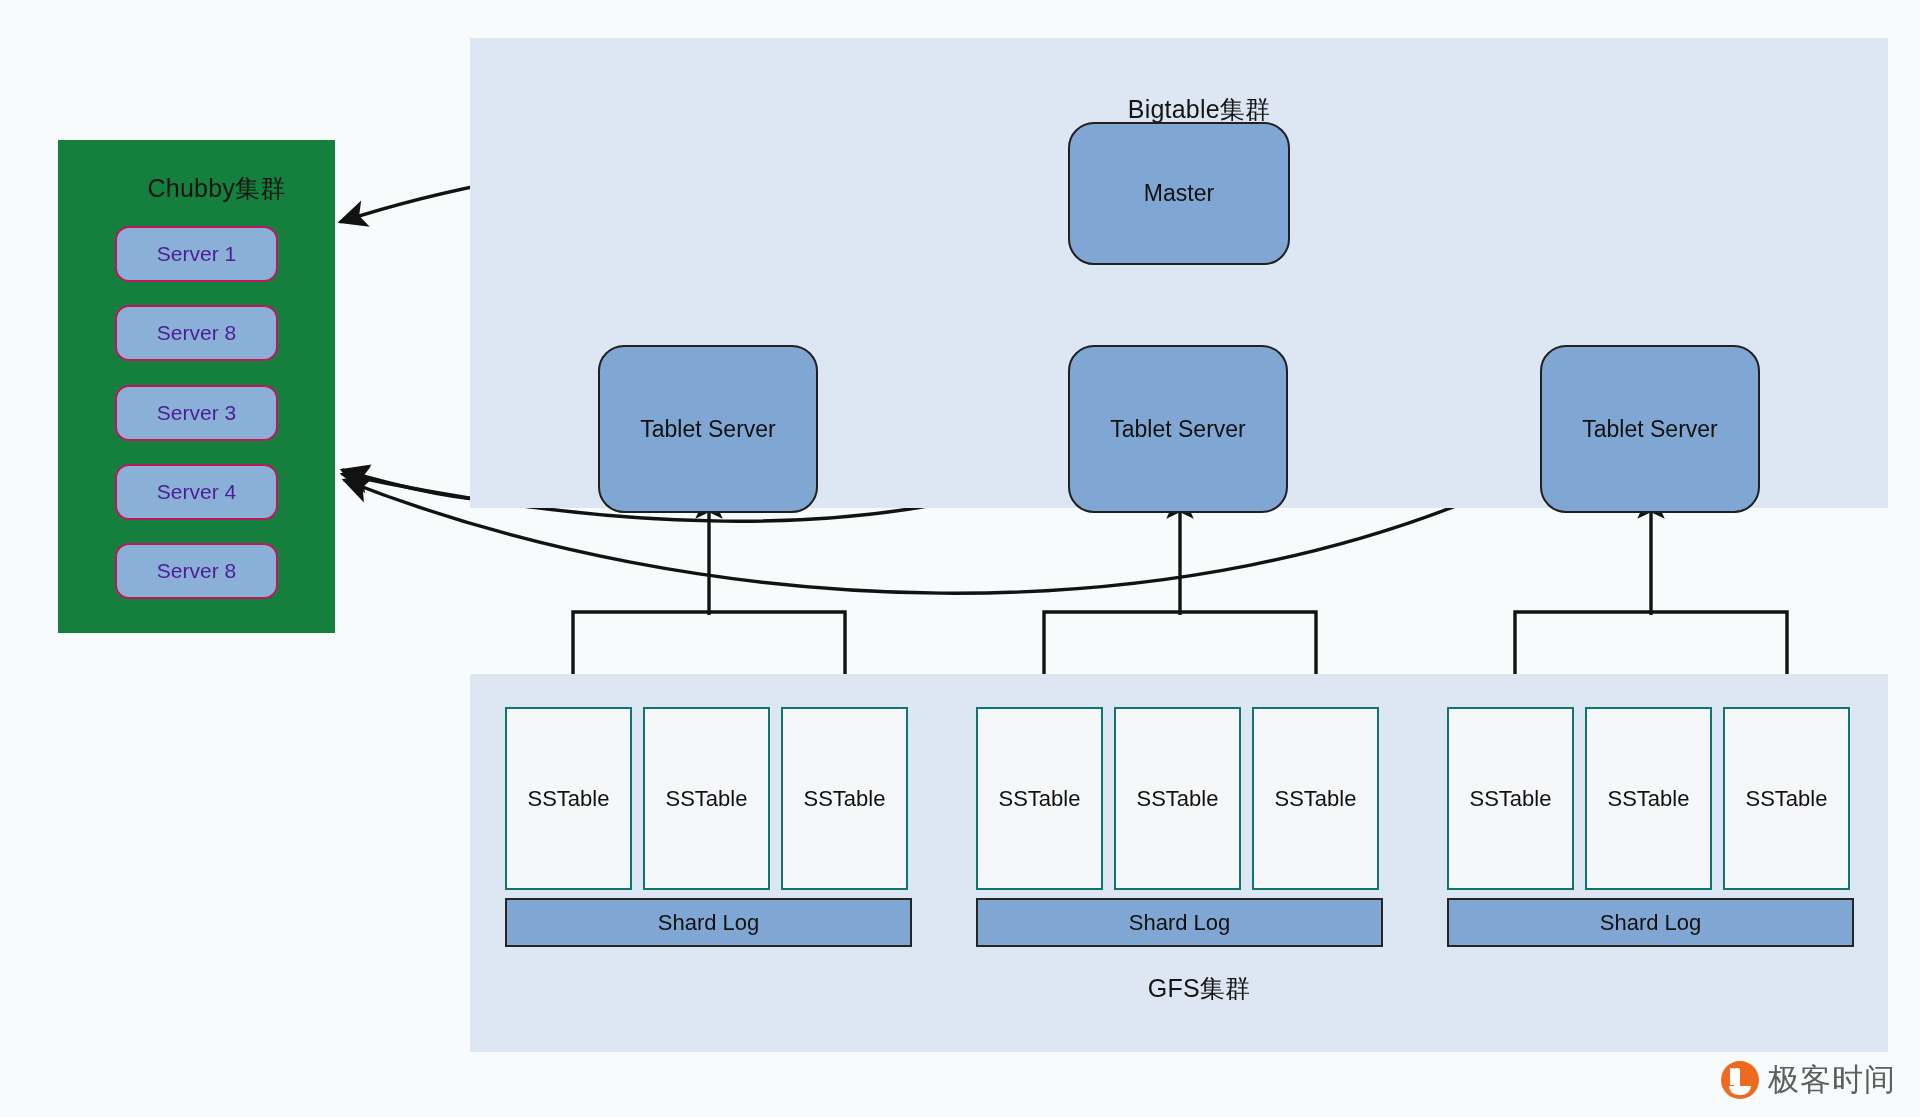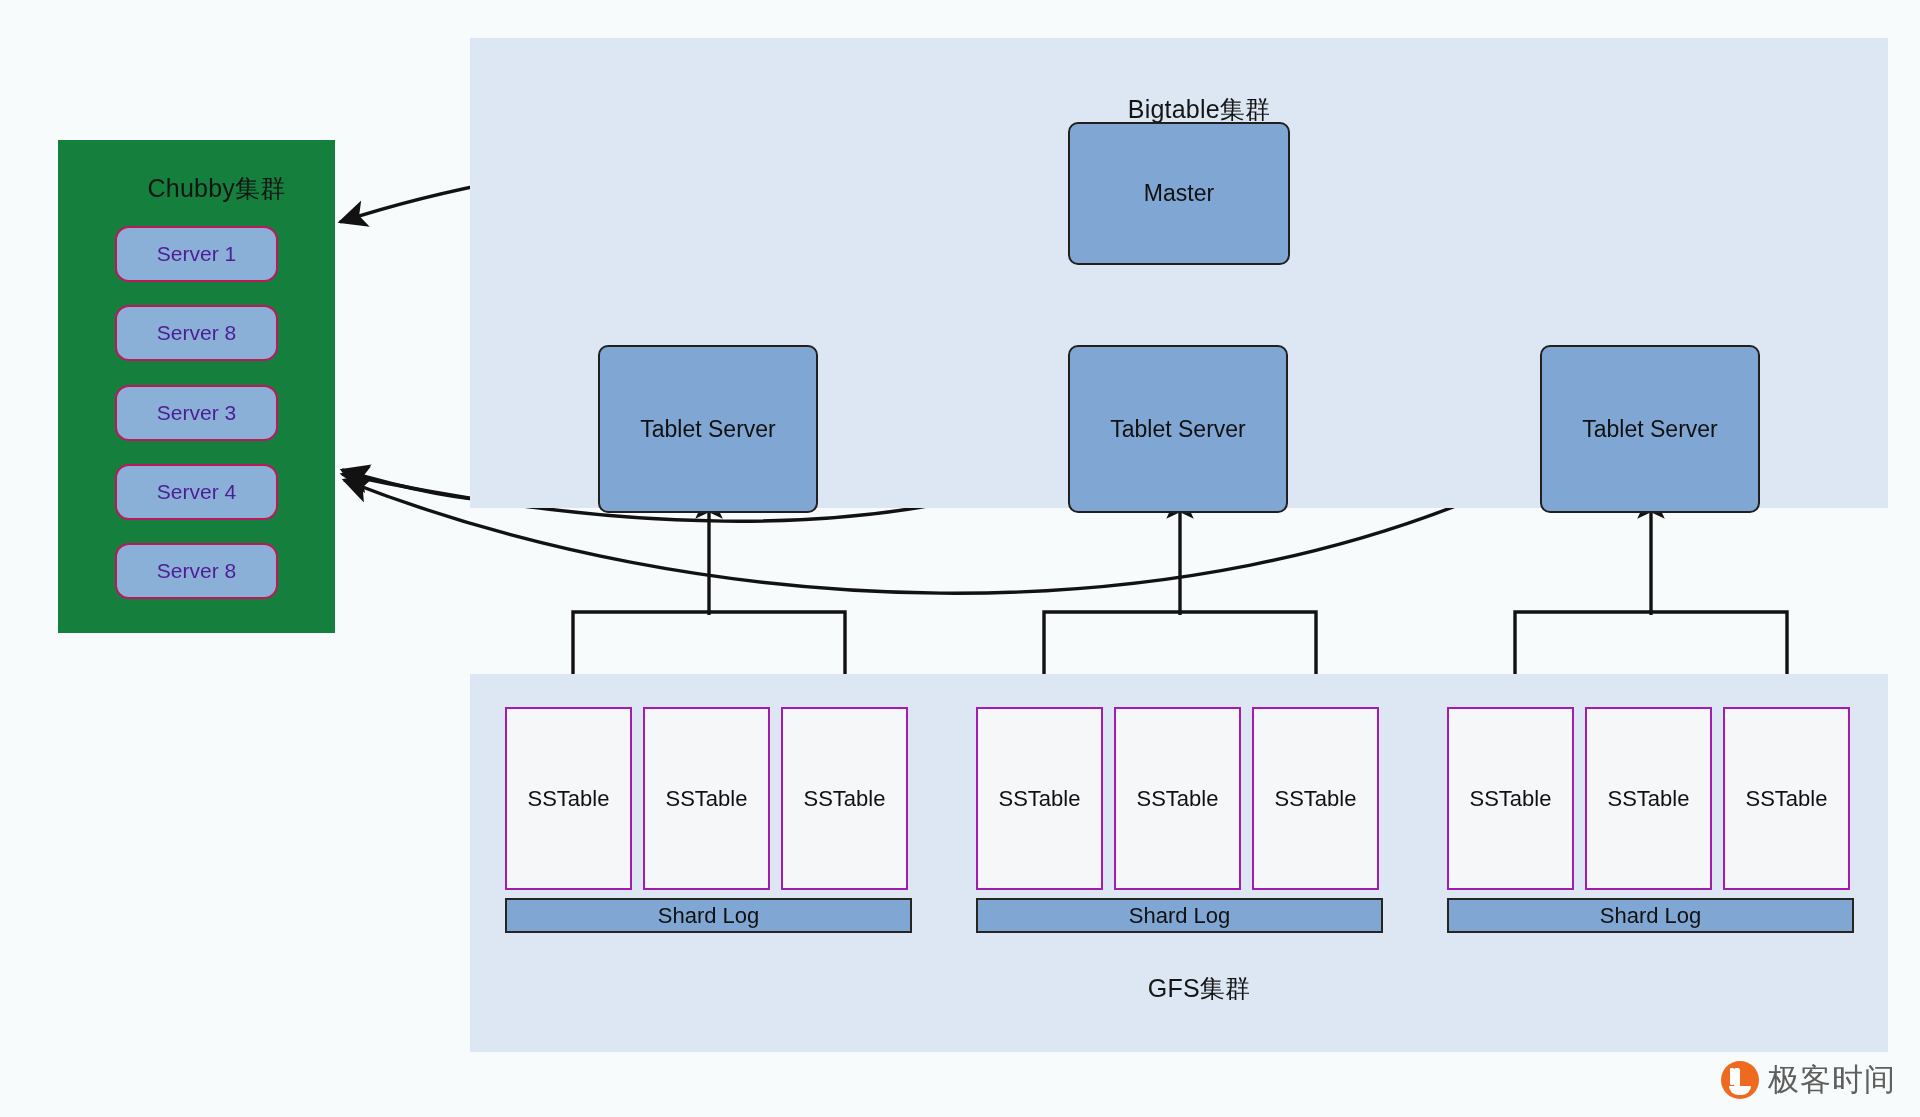--- a/index.html
+++ b/index.html
@@ -59,21 +59,21 @@
   .panel-chubby .panel-title { top: 32px; font-size: 25px; }
 
   .node {
     position: absolute;
     box-sizing: border-box;
     display: flex;
     align-items: center;
     justify-content: center;
     background: #80a6d3;
     border: 2px solid #21201f;
-    border-radius: 10px;
+    border-radius: 26px;
     font-size: 23px;
     color: #111111;
     white-space: nowrap;
   }
 
   .node-master {
     left: 1068px; top: 122px;
     width: 222px; height: 143px;
   }
 
@@ -107,33 +107,33 @@
   .cs-3 { top: 464px; }
   .cs-4 { top: 543px; }
 
   .sstable {
     position: absolute;
     box-sizing: border-box;
     width: 127px;
     height: 183px;
     top: 707px;
     background: #f6f7f8;
-    border: 2px solid #a21caf;
+    border: 2px solid #0f766e;
     display: flex;
     align-items: center;
     justify-content: center;
     font-size: 22px;
     color: #111111;
     white-space: nowrap;
   }
 
   .shardlog {
     position: absolute;
     box-sizing: border-box;
-    height: 35px;
+    height: 49px;
     top: 898px;
     background: #80a6d3;
     border: 2px solid #26251f;
     display: flex;
     align-items: center;
     justify-content: center;
     font-size: 22px;
     color: #111111;
     white-space: nowrap;
   }

